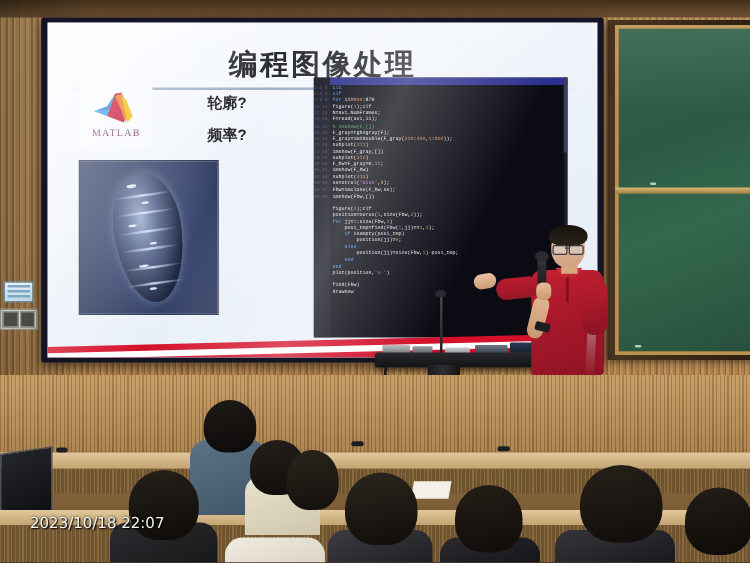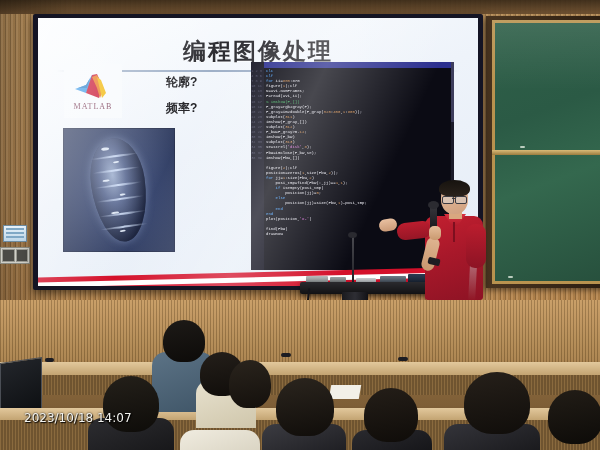--- a/index.html
+++ b/index.html
@@ -400,15 +400,15 @@
   <div class="head" style="left:276px;top:378px;width:58px;height:58px;background:linear-gradient(170deg,#2b251e,#100d0a);"></div>
 
   <div class="body" style="left:352px;top:430px;width:80px;height:28px;background:linear-gradient(160deg,#2a2a2f,#131316);"></div>
   <div class="head" style="left:364px;top:388px;width:54px;height:54px;background:linear-gradient(170deg,#241e18,#0f0c09);"></div>
 
   <div class="body" style="left:444px;top:424px;width:96px;height:34px;background:linear-gradient(160deg,#34343a,#17171a);"></div>
   <div class="head" style="left:464px;top:372px;width:66px;height:62px;background:linear-gradient(170deg,#26201a,#100d0a);"></div>
 
   <div class="head" style="left:548px;top:390px;width:54px;height:54px;background:linear-gradient(170deg,#221d17,#0d0b08);"></div>
 
-  <div class="timestamp">2023/10/18 14:07</div>
+  <div class="timestamp">2023/10/18 22:07</div>
 
 </div>
 
 </body></html>

